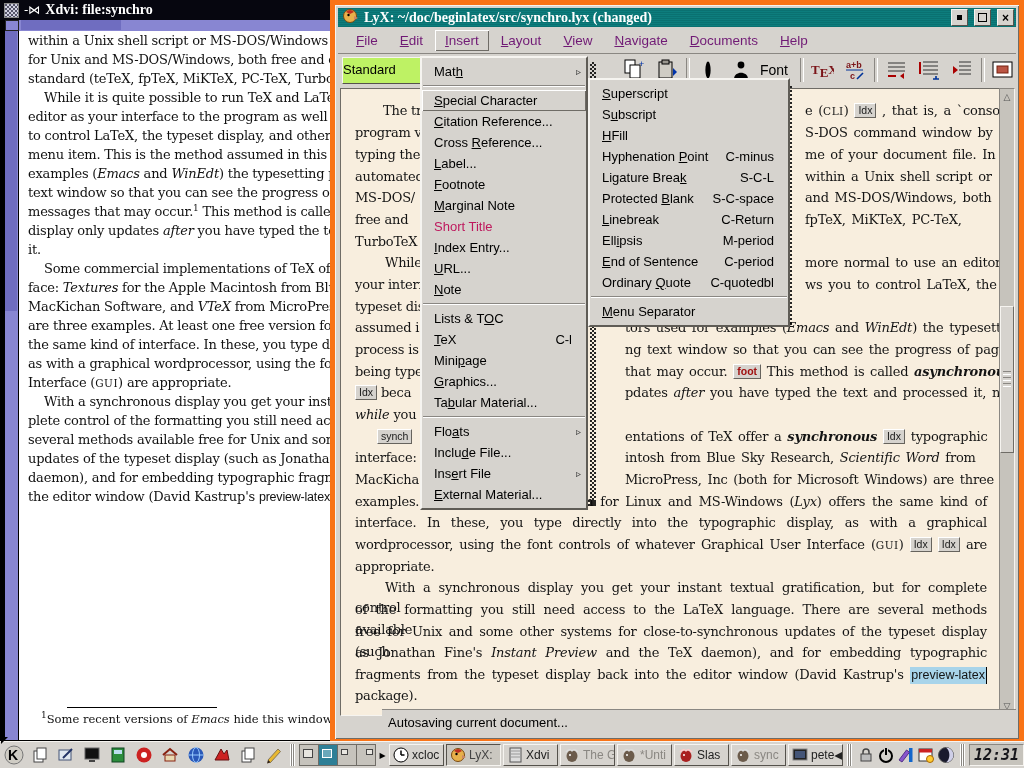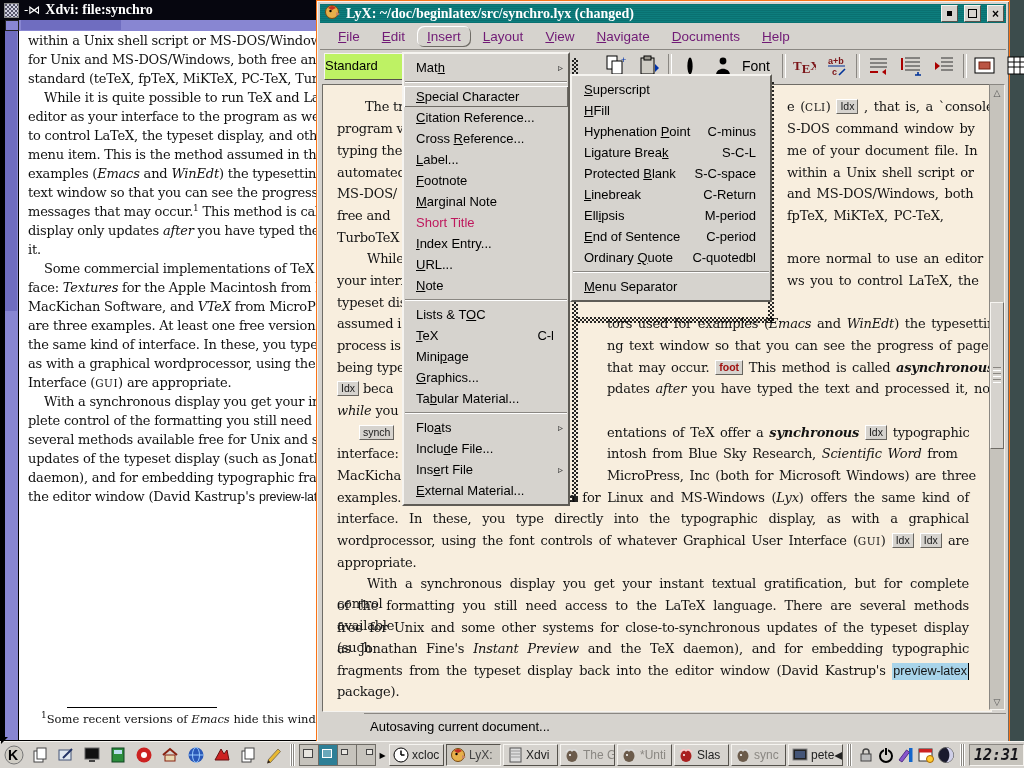--- a/index.html
+++ b/index.html
@@ -21,37 +21,37 @@
   #xdvi .page{position:absolute;left:19px;top:31px;right:0;bottom:2px;background:#fff;overflow:hidden;}
   .xl{position:absolute;left:9px;right:0;height:18px;white-space:nowrap;overflow:hidden;
       font:13px/18px "DejaVu Serif",serif;letter-spacing:-0.2px;color:#111;}
   .fnrule{position:absolute;left:48px;top:676px;width:150px;border-top:1px solid #000;}
   .fn{position:absolute;left:22px;top:681px;right:0;font:11.5px "DejaVu Serif",serif;color:#111;white-space:nowrap;}
   .i{font-style:italic;} .bi{font-style:italic;font-weight:bold;}
   .sup{font-size:9px;vertical-align:super;line-height:0;}
   .sc{font-size:10.5px;letter-spacing:.5px;}
   .tt{font-family:"Liberation Sans",sans-serif;font-size:12.5px;}
   
-  #lyx{position:absolute;left:316px;top:0;width:694px;height:744px;background:#d6d3ce;
-       border:1px solid #f97316;box-sizing:border-box;
+  #lyx{position:absolute;left:330px;top:0;width:694px;height:744px;background:#d6d3ce;
+       border:5px solid #f97316;box-sizing:border-box;
        box-shadow:inset 1px 1px 0 #f6f4f0, inset -1px -1px 0 #6f6c66;}
   #lyx .titlebar{position:absolute;left:3px;top:3px;right:3px;height:19px;
       background:repeating-linear-gradient(0deg,#0a7171 0 1px,#0d7d7d 1px 2px);
       color:#fff;display:flex;align-items:center;gap:6px;padding:0 2px 0 4px;
       font:bold 14px "Liberation Serif",serif;white-space:nowrap;}
   #lyx .titlebar .ttl{flex:1 1 auto;overflow:hidden;}
   .tbtn{width:15px;height:15px;background:#d6d3ce;border:1px solid;border-color:#f6f4f0 #55524c #55524c #f6f4f0;
       display:flex;align-items:center;justify-content:center;flex:0 0 15px;color:#000;}
   .glyph-min{width:5px;height:5px;background:#000;}
   .glyph-max{width:7px;height:7px;border:1px solid #000;}
   .glyph-x{font:bold 12px "Liberation Sans",sans-serif;line-height:10px;}
   #menubar{position:absolute;left:3px;top:23px;right:3px;height:25px;display:flex;align-items:center;
       padding-left:8px;gap:2px;font:13.5px "Liberation Sans",sans-serif;border-bottom:1px solid #8a8782;}
   .mb-item{padding:3px 10px;color:#701a75;}
-  .mb-item.active{box-shadow:inset 1px 1px 0 #fff, inset -1px -1px 0 #6f6c66;border-radius:7px;}
+  .mb-item.active{box-shadow:inset 1px 1px 0 #fff, inset -1px -1px 0 #6f6c66;}
   #toolbar{position:absolute;left:3px;top:49px;right:3px;height:33px;}
   #pstyle{position:absolute;left:4px;top:3px;width:80px;height:25px;background:#bef264;
       border:1px solid;border-color:#f6f4f0 #55524c #55524c #f6f4f0;
       font:13px/23px "Liberation Sans",sans-serif;text-align:left;color:#000;}
   .tbi{position:absolute;top:2px;width:28px;height:28px;display:flex;align-items:center;justify-content:center;}
   .tsep{position:absolute;top:4px;width:2px;height:24px;border-left:1px solid #8a8782;border-right:1px solid #fff;}
   .fontbtn{font:14px "Liberation Sans",sans-serif;color:#000;}
   
   #lyxdoc{position:absolute;left:5px;top:83px;width:668px;height:626px;background:#f8eede;overflow:hidden;
       border:1px solid;border-color:#6f6c66 #f6f4f0 #f6f4f0 #6f6c66;}
@@ -430,20 +430,21 @@
       <div class="msep"></div>
       <div class="mi">Flo<u>a</u>ts<span class="arr">▹</span></div>
       <div class="mi">Inclu<u>d</u>e File...</div>
       <div class="mi">Ins<u>e</u>rt File<span class="arr">▹</span></div>
       <div class="mi"><u>E</u>xternal Material...</div>
     </div>
   <div class="shadow" style="left:451px;top:79px;width:6px;height:243px"></div>
   <div class="shadow" style="left:259px;top:316px;width:198px;height:6px"></div>
   <div class="menu" id="spcmenu" style="left:253px;top:73px;width:198px;">
       <div class="mi"><u>S</u>uperscript</div>
+      <div class="mi">S<u>u</u>bscript</div>
       <div class="mi"><u>H</u>Fill</div>
       <div class="mi">Hyphenation <u>P</u>oint<span class="short">C-minus</span></div>
       <div class="mi">Ligature Brea<u>k</u><span class="short">S-C-L</span></div>
       <div class="mi">Protected <u>B</u>lank<span class="short">S-C-space</span></div>
       <div class="mi"><u>L</u>inebreak<span class="short">C-Return</span></div>
       <div class="mi">Ell<u>i</u>psis<span class="short">M-period</span></div>
       <div class="mi"><u>E</u>nd of Sentence<span class="short">C-period</span></div>
       <div class="mi">Ordinary <u>Q</u>uote<span class="short">C-quotedbl</span></div>
       <div class="msep"></div>
       <div class="mi"><u>M</u>enu Separator</div>

